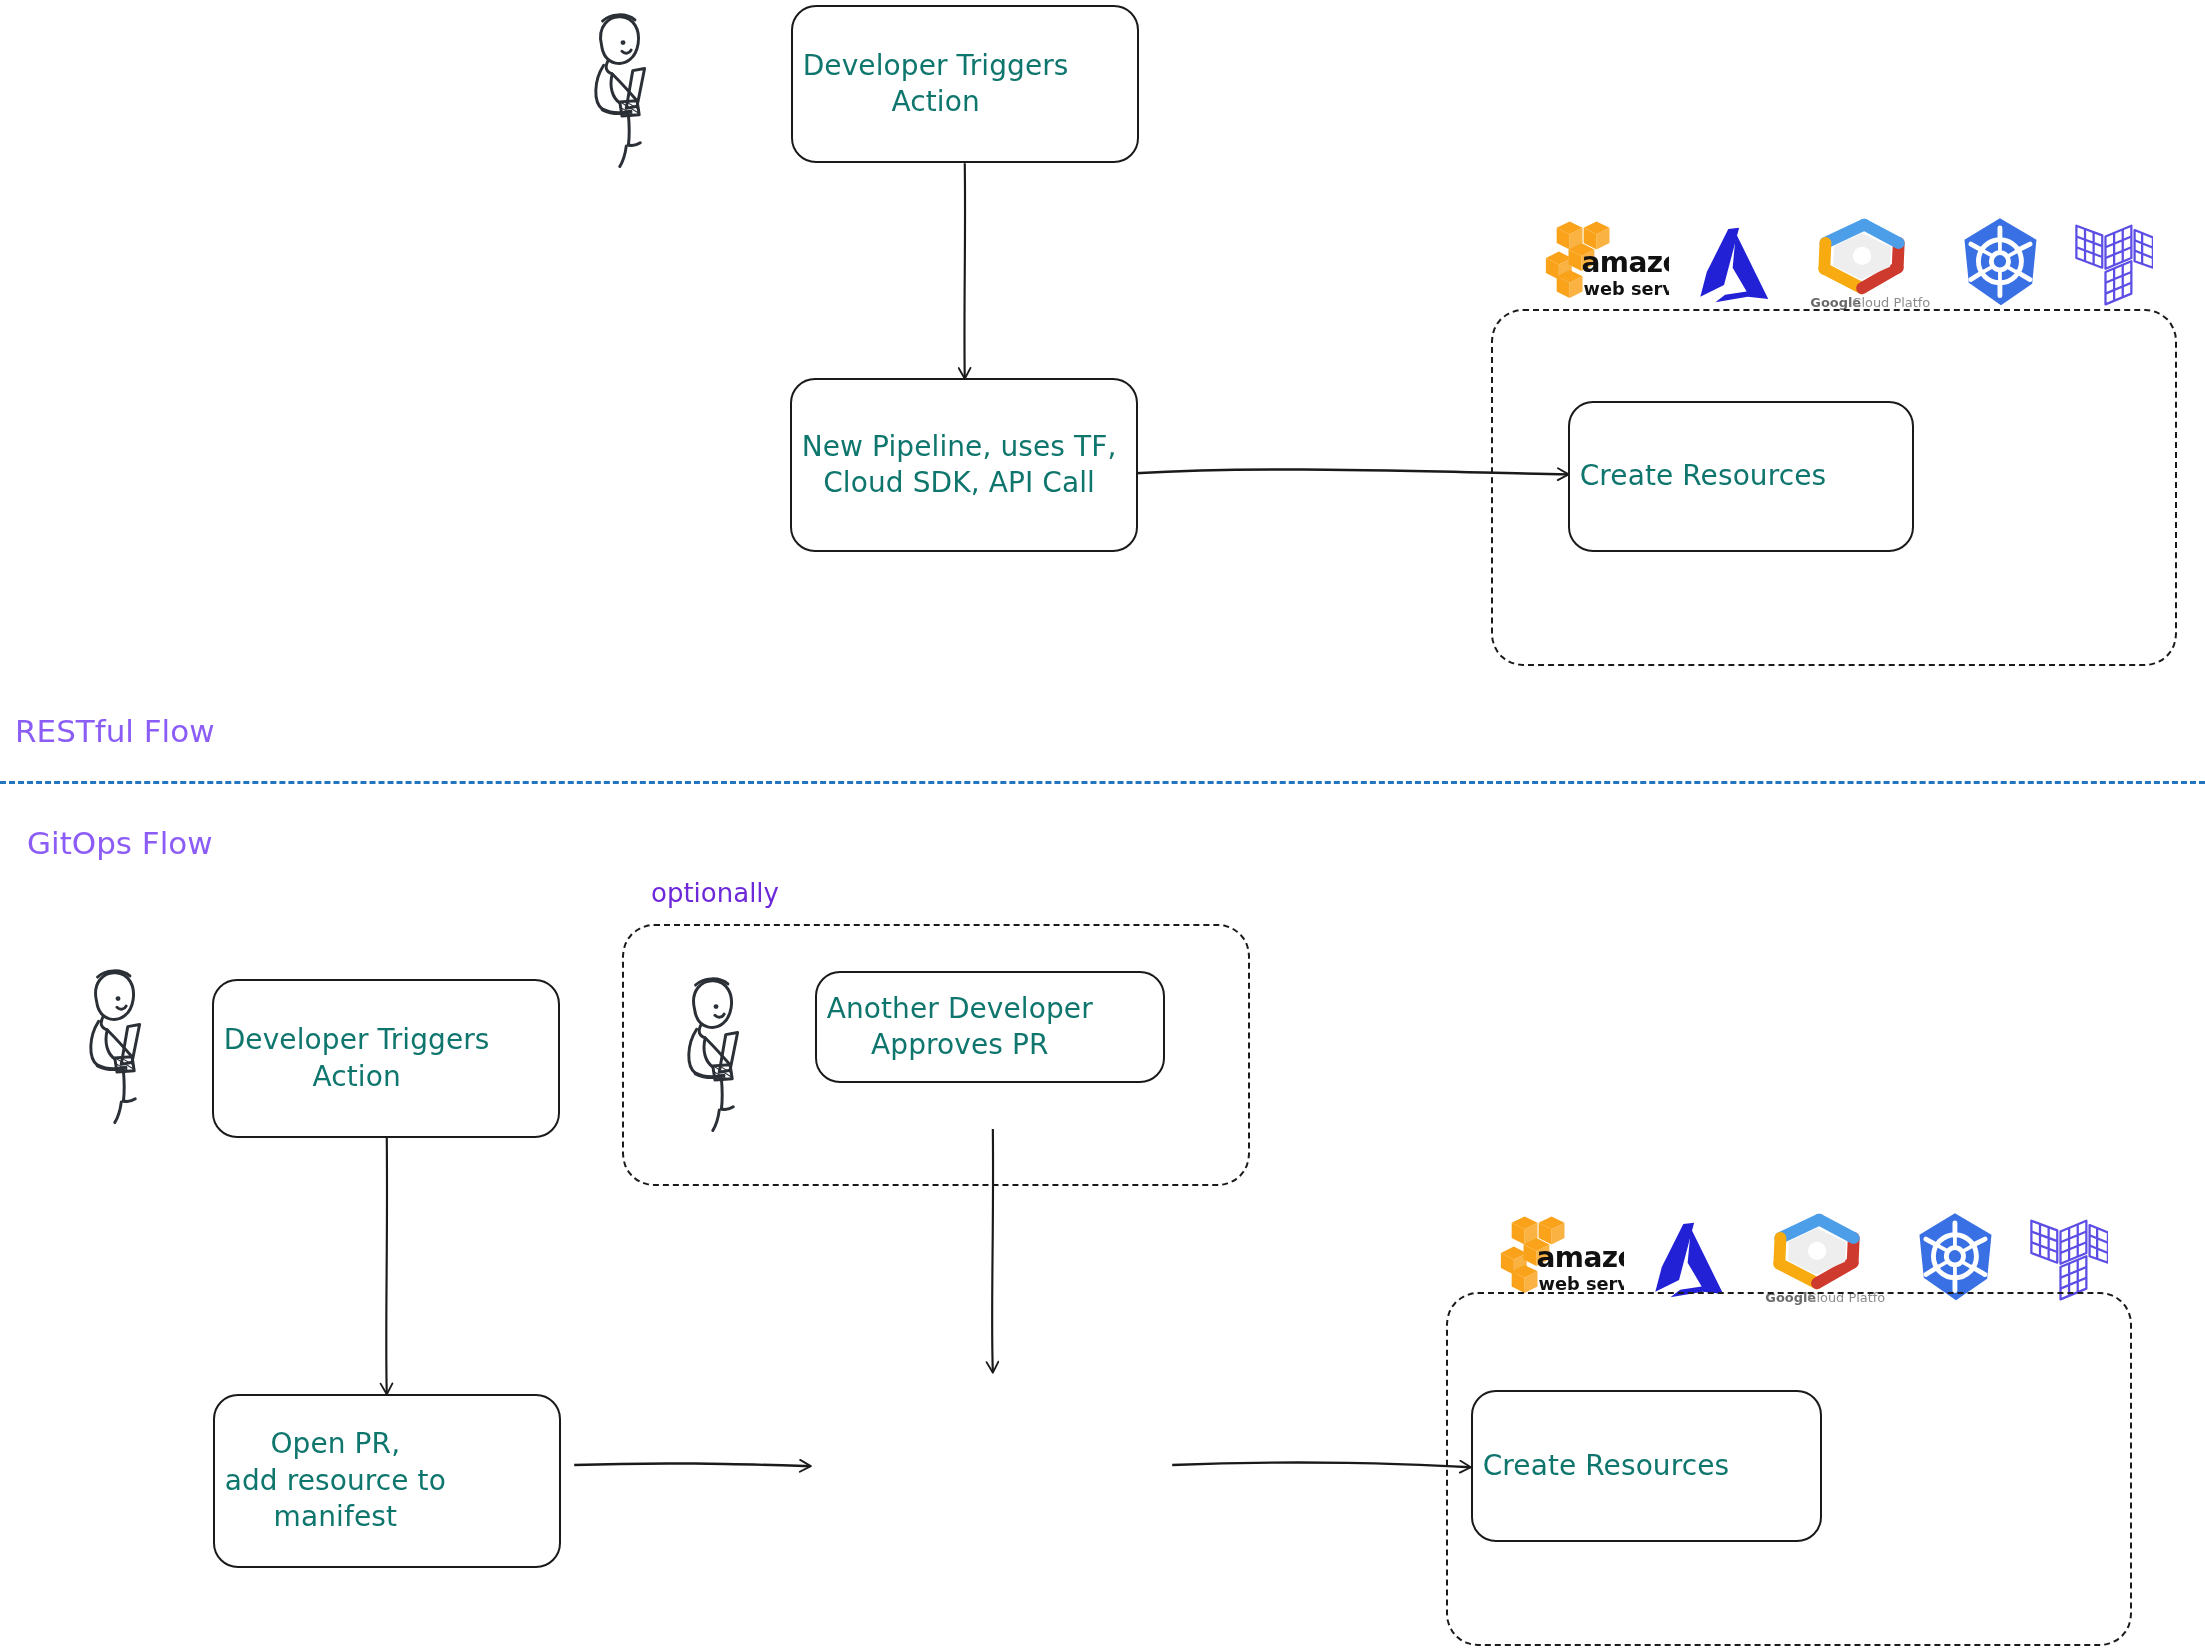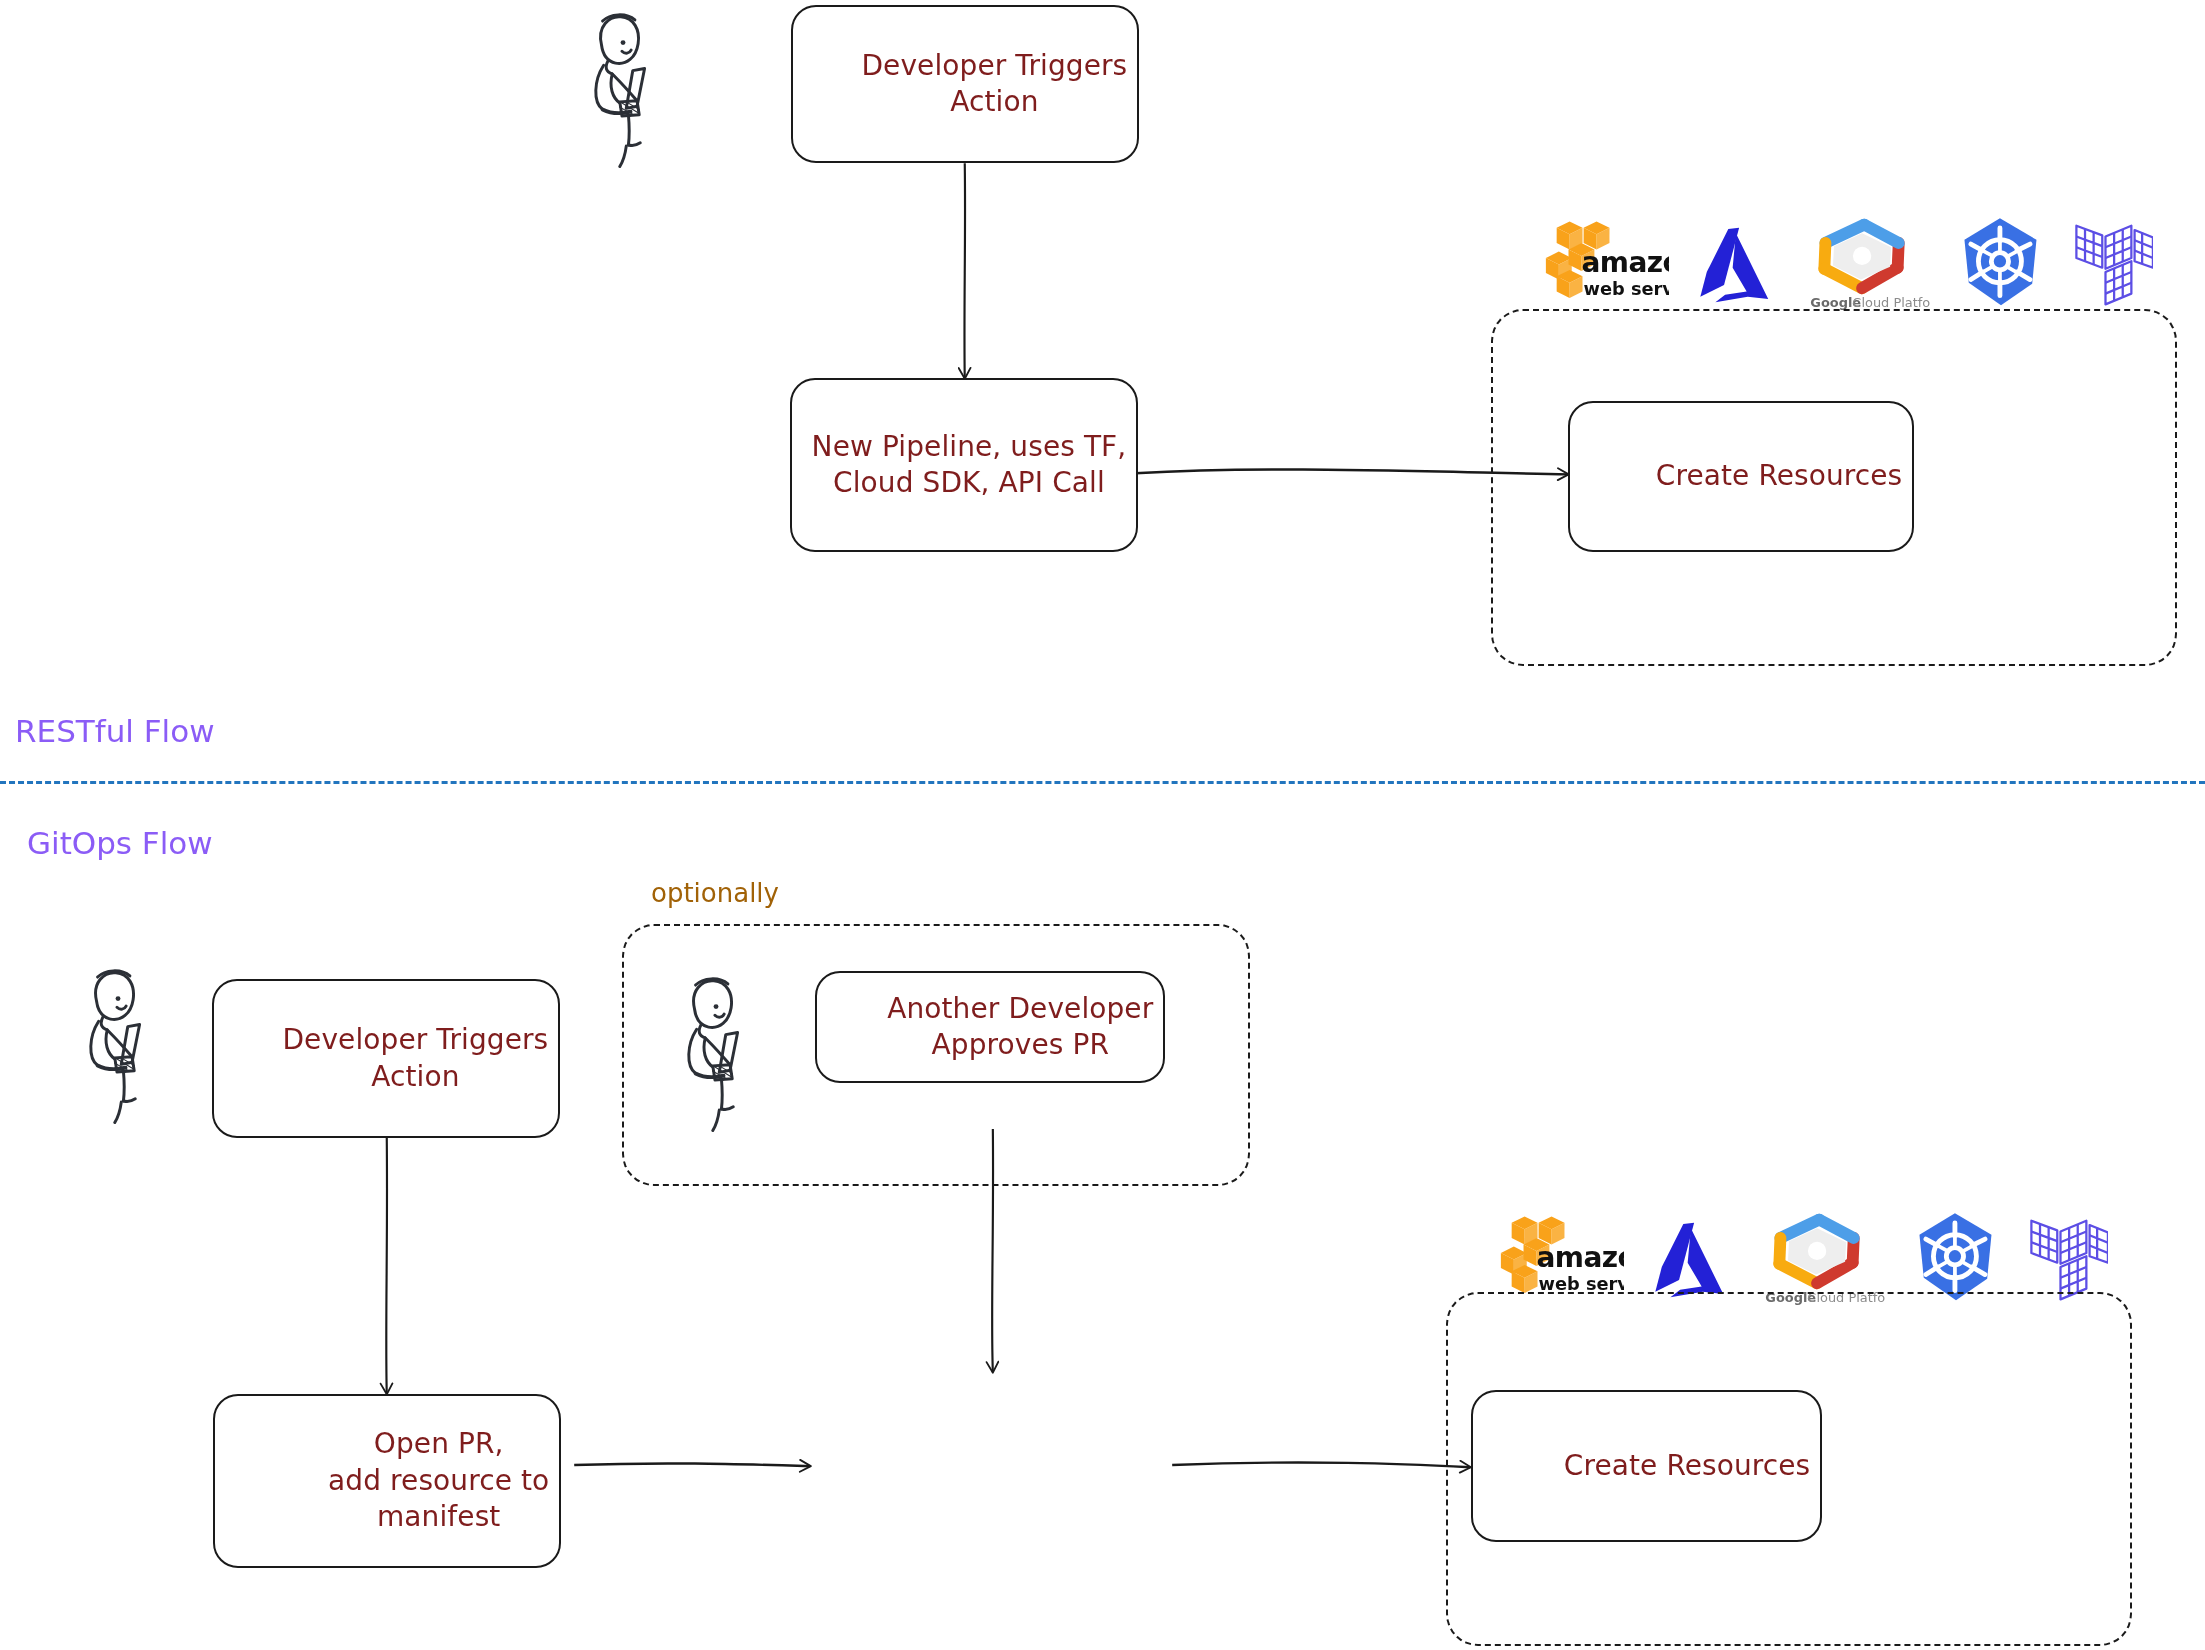--- a/index.html
+++ b/index.html
@@ -6,27 +6,27 @@
   body{
     width:2205px;height:1651px;position:relative;overflow:hidden;
     font-family:"DejaVu Sans","Liberation Sans",sans-serif;
   }
   #canvas{position:absolute;inset:0;width:2205px;height:1651px;}
   .svg-layer{position:absolute;top:0;left:0;width:2205px;height:1651px;pointer-events:none;}
 
   
   .node{
     position:absolute;
-    display:flex;align-items:center;justify-content:flex-end;
+    display:flex;align-items:center;justify-content:flex-start;
     text-align:center;
     background:#ffffff;
     border:2.2px solid #1a1a1a;
     border-radius:25px;
     box-sizing:border-box;
-    color:#7f1d1d;
+    color:#0f766e;
     line-height:1.30;
     padding:5.4px 9.7px;
     letter-spacing:0.1px;
   }
   .node-txt{display:block;white-space:pre-line;}
 
   
   .group{
     position:absolute;
     border:2.7px dashed #1a1a1a;
@@ -38,21 +38,21 @@
   
   .flow-label{
     position:absolute;
     color:#8b5cf6;
     font-size:31px;
     letter-spacing:0px;
     white-space:nowrap;
   }
   .note-label{
     position:absolute;
-    color:#a16207;
+    color:#6d28d9;
     font-size:26px;
     white-space:nowrap;
   }
 
   
   .divider{
     position:absolute;
     height:0;
     border-top:3.8px dashed #2275be;
   }

